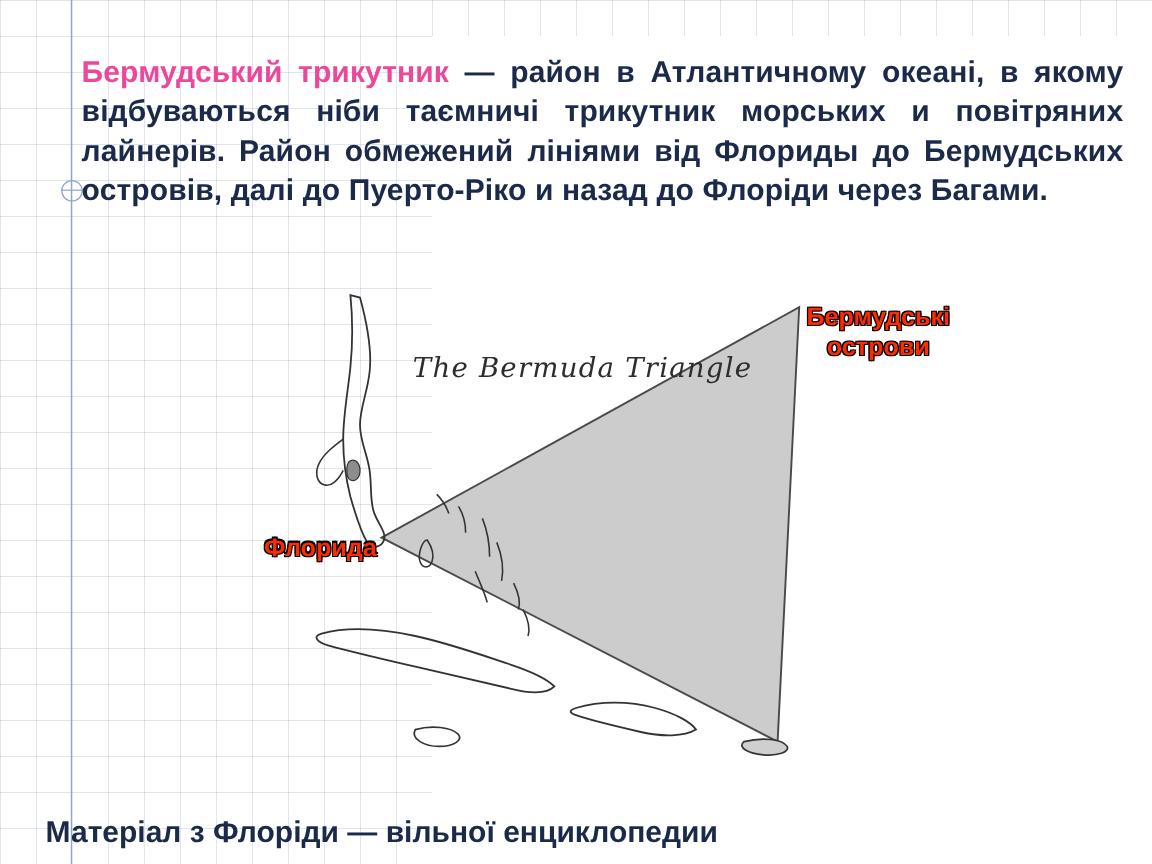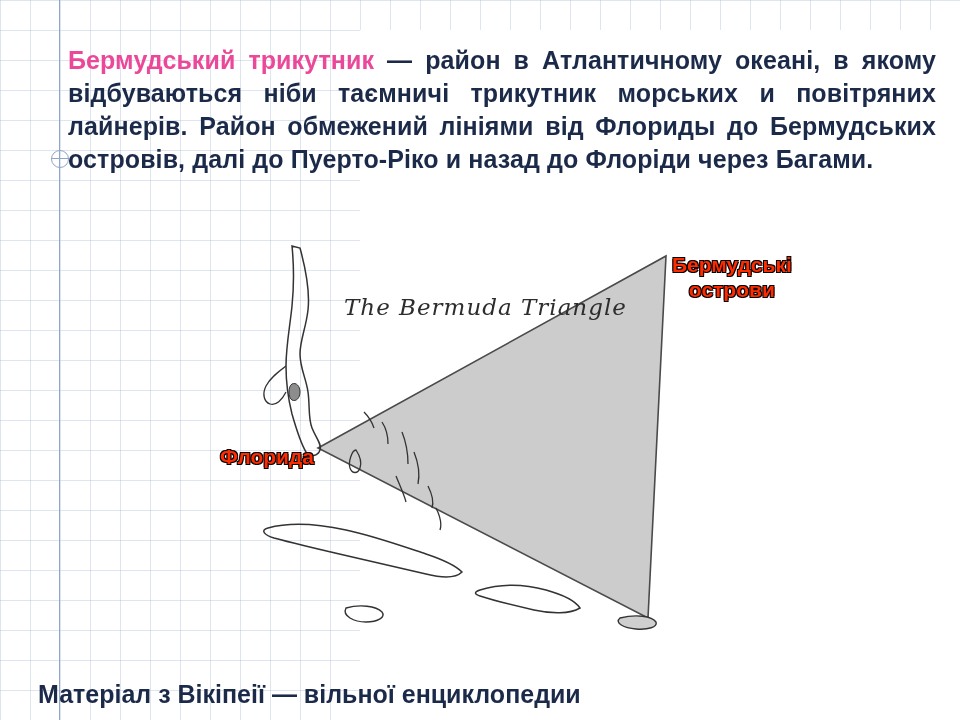--- a/index.html
+++ b/index.html
@@ -199,14 +199,14 @@
                C474,392 464,387 470,382 Z" fill="#cfcfcf" stroke="#333" stroke-width="1.4"></path>
     </svg>
   </div>
 
   <div class="map-title">The Bermuda Triangle</div>
 
   <div class="map-label label-bermuda">Бермудські
 острови</div>
   <div class="map-label label-florida">Флорида</div>
 
-  <div class="footer">Матеріал з Вікіпеії — вільної енциклопедии</div>
+  <div class="footer">Матеріал з Флоріди — вільної енциклопедии</div>
 </div>
 
 </body></html>

